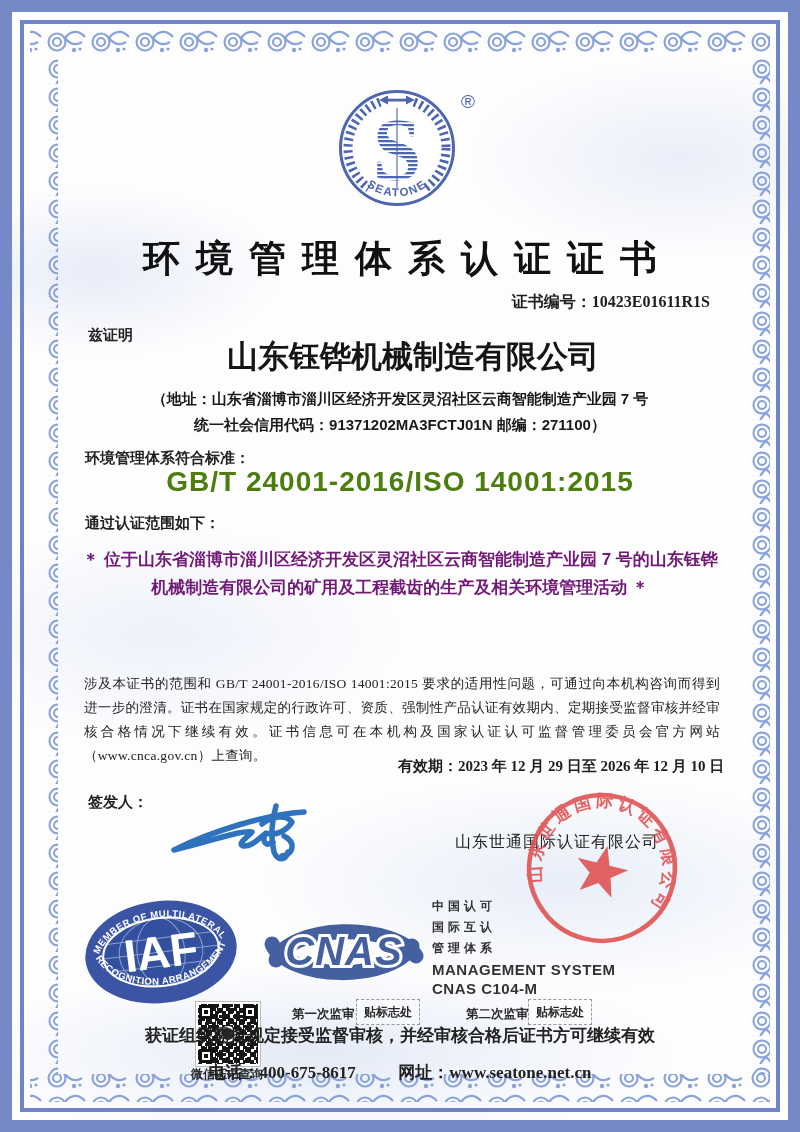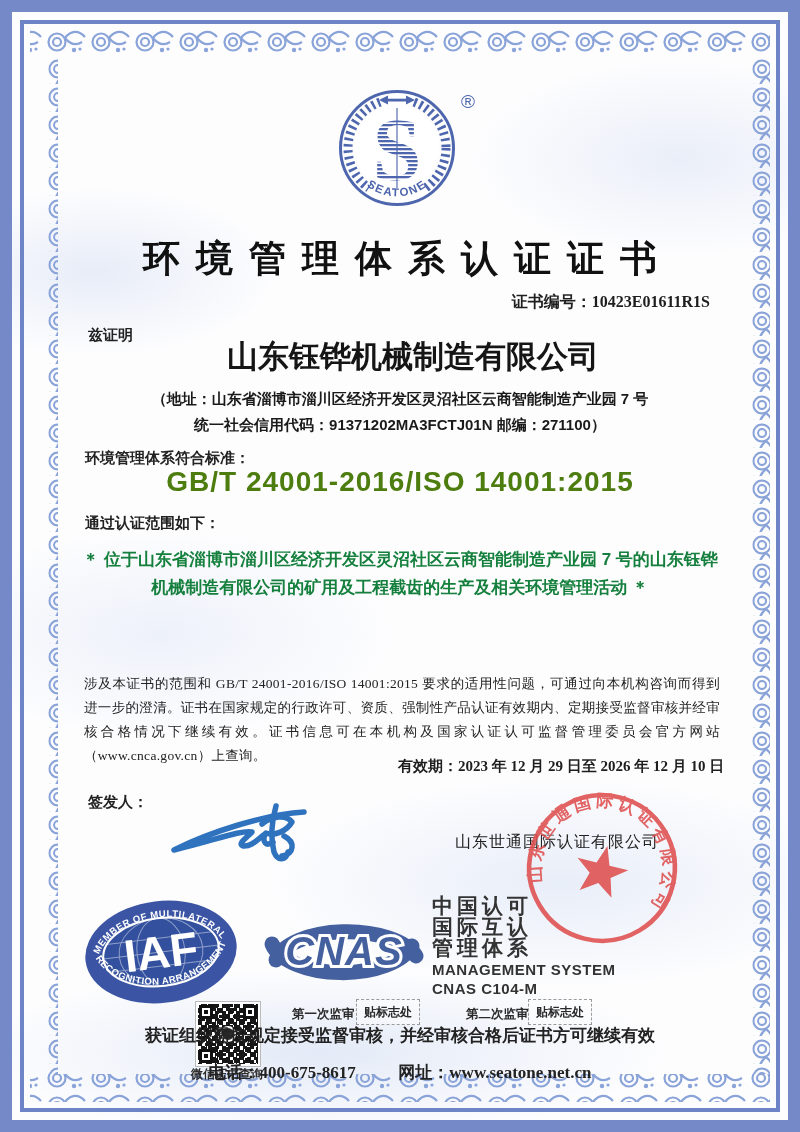--- a/index.html
+++ b/index.html
@@ -15,25 +15,25 @@
   .abs{position:absolute;}
   .band-outer{position:absolute;inset:0;border:12px solid #7589c8;pointer-events:none;}
   .band-line{position:absolute;inset:20px;border:4px solid #6d84c6;pointer-events:none;}
   .center{left:0;width:800px;text-align:center;}
   .cert-title{top:234px;font-size:37px;font-weight:700;letter-spacing:16px;text-indent:16px;color:#111;}
   .cert-no{top:292px;right:90px;font-size:16px;font-weight:700;}
   .lbl{font-size:15px;font-weight:600;color:#222;}
   .company{top:336px;font-size:31px;font-weight:700;font-family:"Liberation Sans","DejaVu Sans",sans-serif;color:#151515;padding-left:13px;}
   .addr{font-size:15px;font-weight:700;font-family:"Liberation Sans","DejaVu Sans",sans-serif;color:#1a1a1a;}
   .std-value{top:466px;font-size:28px;font-weight:600;font-family:"Liberation Sans","DejaVu Sans",sans-serif;color:#4d7c0f;letter-spacing:1px;}
-  .scope{font-size:17px;font-weight:700;font-family:"Liberation Sans","DejaVu Sans",sans-serif;color:#15803d;}
+  .scope{font-size:17px;font-weight:700;font-family:"Liberation Sans","DejaVu Sans",sans-serif;color:#701a75;}
   .legal{left:84px;top:672px;width:636px;font-size:13.5px;line-height:24px;text-align:justify;color:#222;letter-spacing:.3px;}
   .datebold{font-size:15px;font-weight:700;color:#1d1d1d;}
   .issuer{font-size:16px;color:#222;letter-spacing:1px;}
-  .cn-block{left:432px;top:896px;font-size:21px;font-weight:600;letter-spacing:4px;line-height:21px;color:#333;}
+  .cn-block{left:432px;top:896px;font-size:12px;font-weight:600;letter-spacing:4px;line-height:21px;color:#333;}
   .en-block{left:432px;top:960px;font-size:15px;font-weight:700;font-family:"Liberation Sans","DejaVu Sans",sans-serif;line-height:19px;color:#333;letter-spacing:.5px;}
   .qr{left:196px;top:1002px;width:60px;height:60px;background:#fff;border:2px solid #fff;outline:1px solid #bbb;
       background-image:
         conic-gradient(#161616 25%, transparent 0 50%, #161616 0 75%, transparent 0),
         conic-gradient(#161616 25%, transparent 0 50%, #161616 0 75%, transparent 0);
       background-size:7px 7px, 11px 11px;background-position:0 0, 3px 4px;}
   .finder{position:absolute;width:14px;height:14px;border:3px solid #111;background:#fff;box-sizing:border-box;}
   .finder::after{content:"";position:absolute;left:2px;top:2px;width:4px;height:4px;background:#111;}
   .qr-center{position:absolute;left:22px;top:22px;width:16px;height:16px;border-radius:50%;background:#2b2b2b;border:2px solid #fff;box-sizing:border-box;}
   .qr-caption{left:182px;top:1066px;width:90px;text-align:center;font-size:12px;font-weight:700;color:#2a2a2a;}

